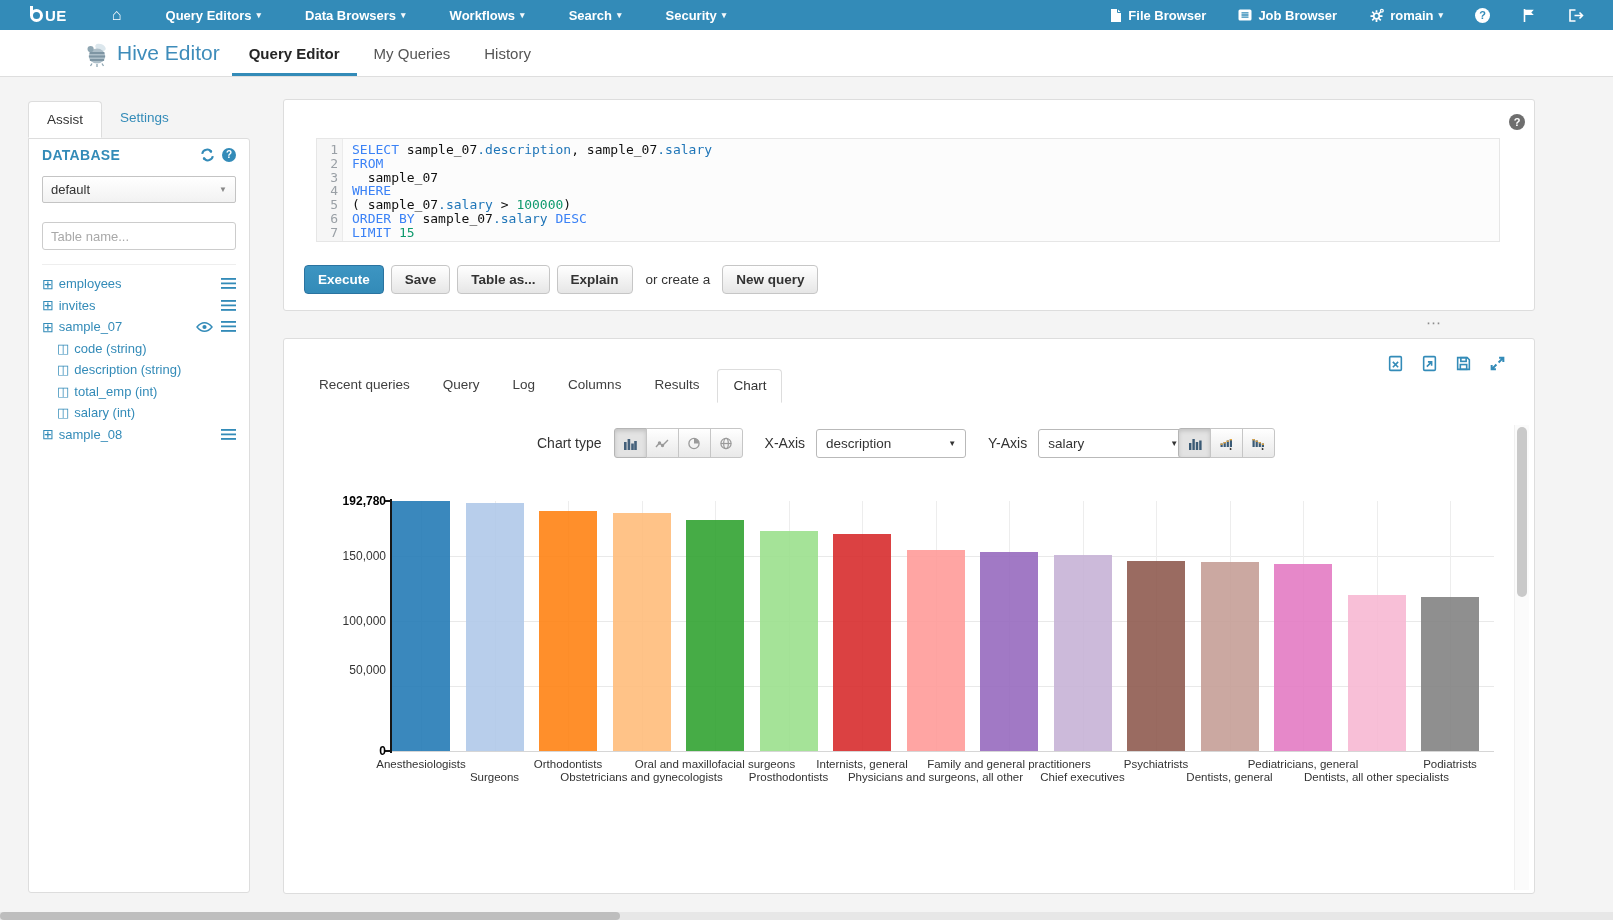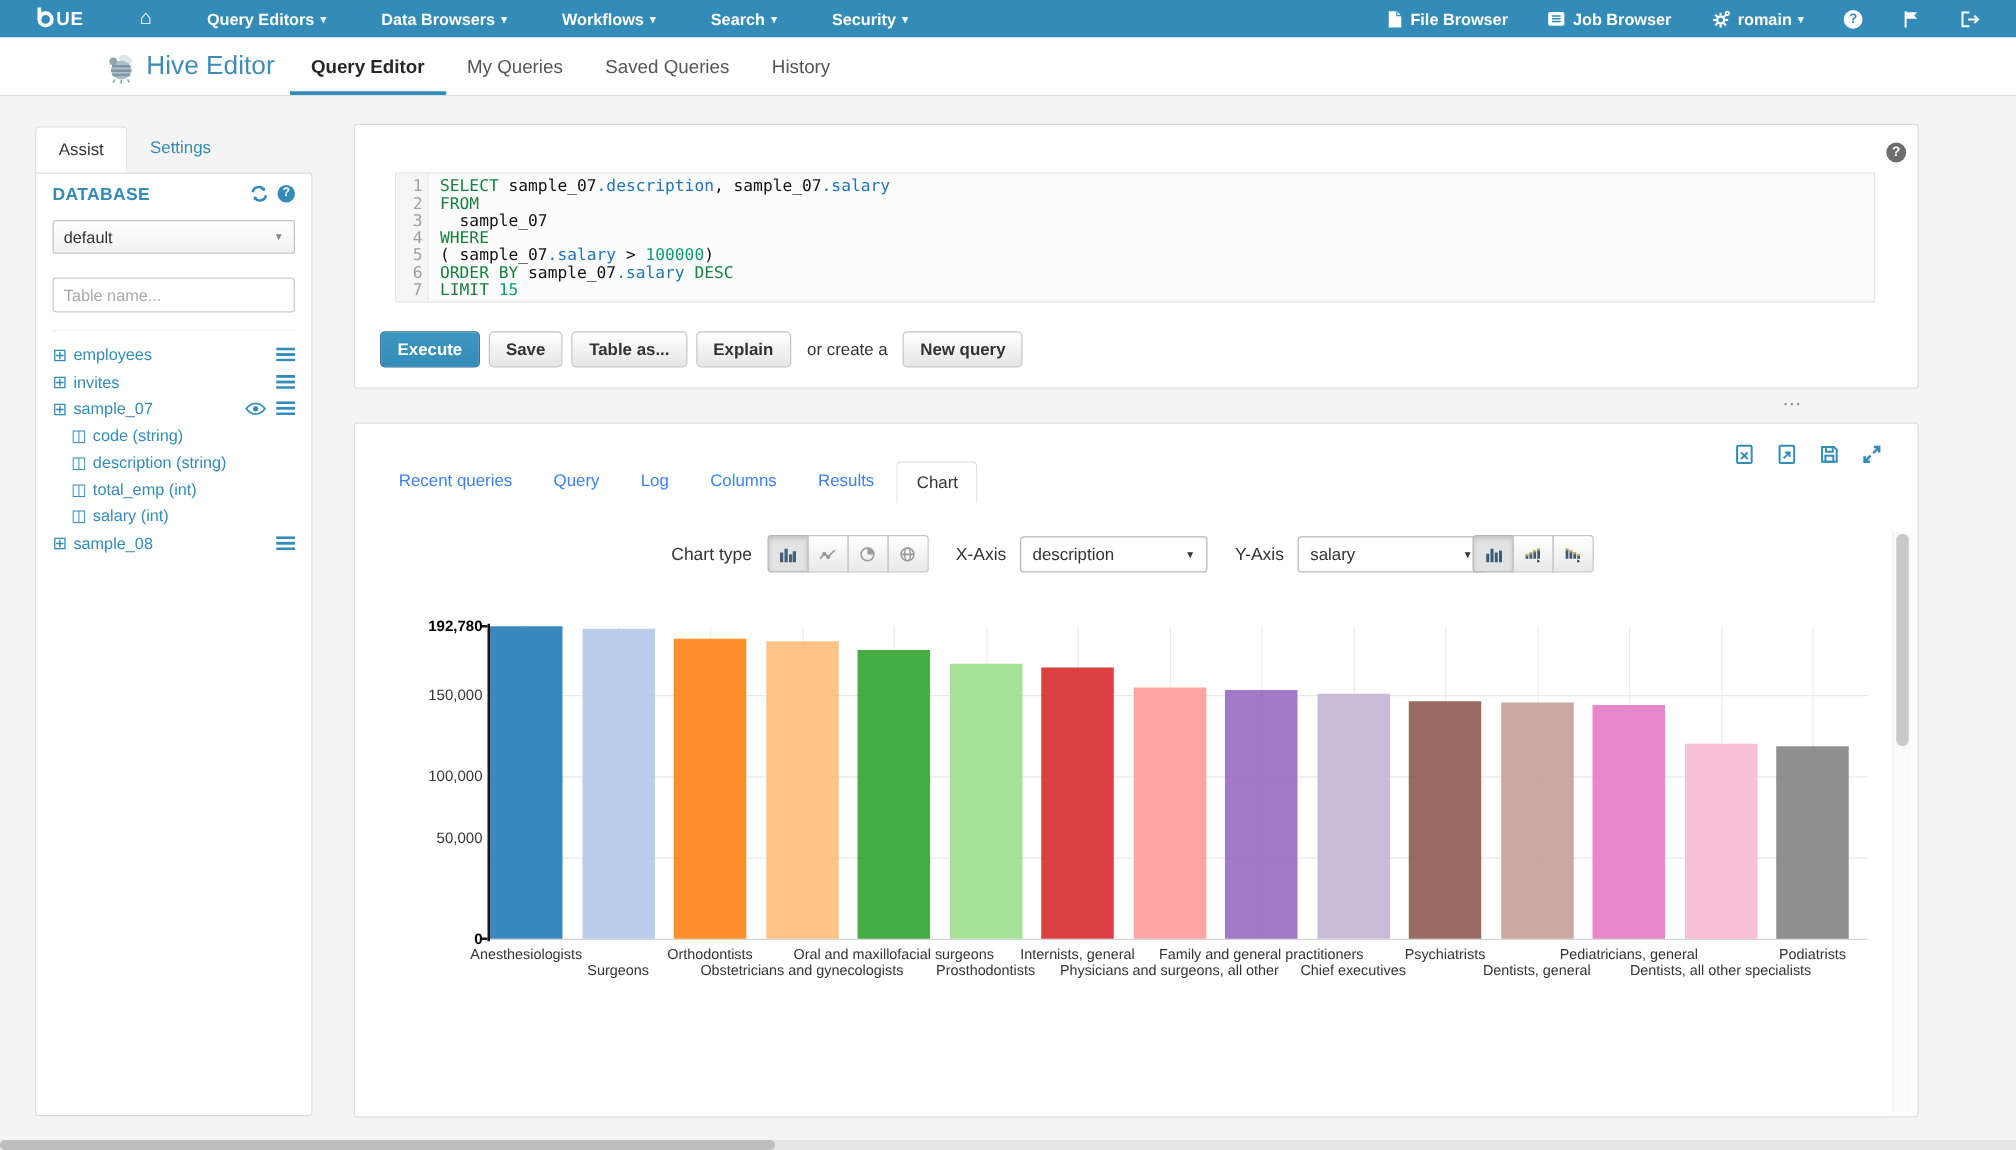--- a/index.html
+++ b/index.html
@@ -96,42 +96,42 @@
 
   
   .code-editor {
     position:absolute; left:32px; top:38px; right:34px; height:104px;
     border:1px solid #E6E6E6; background:#FCFCFC; display:flex;
     font-family:"DejaVu Sans Mono", monospace; font-size:13px; line-height:13.8px; cursor:text;
   }
   .gutter { width:26px; background:#F6F6F6; border-right:1px solid #EBEBEB; color:#9AA0A6;
     text-align:right; padding:4px 4px 0 0; }
   .code-lines { padding:4px 0 0 9px; white-space:pre; }
-  .tok-kw { color:#15803d; }
+  .tok-kw { color:#3b82f6; }
   .tok-attr { color:#2076B8; }
   .tok-num { color:#0E9A6D;text-align:center; }
   .tok-p { color:#111; }
 
   
   .btn-row { position:absolute; left:20px; top:165px; display:flex; align-items:center; }
   .btn {
     padding:6px 13px; font-size:13.5px; font-weight:bold; color:#333;
     background:linear-gradient(#FFF,#E6E6E6); border:1px solid #C6C6C6; border-radius:4px;
     margin-right:7px; cursor:pointer; font-family:"Liberation Sans",sans-serif;
   }
   .btn-primary { background:linear-gradient(#3D95C2,#338BB8); border-color:#2A73A0; color:#fff; }
   .or-text { font-size:13.5px; color:#333; margin:0 12px 0 6px; }
 
   .resize-handle { position:absolute; left:1426px; top:314px; color:#8C8C8C; font-size:15px; letter-spacing:1px; cursor:row-resize; }
 
   
   .export-ics { position:absolute; top:16px; right:28px; display:flex; gap:17px; }
   .export-ics span { display:inline-flex; cursor:pointer; }
   .res-tabs { position:absolute; left:20px; top:30px; display:flex; }
-  .res-tab { padding:8px 15px 9px; font-size:13.5px; color:#3b82f6; margin-right:3px; cursor:pointer; }
+  .res-tab { padding:8px 15px 9px; font-size:13.5px; color:#404040; margin-right:3px; cursor:pointer; }
   .res-tab.active {
     color:#333; background:#fff; border:1px solid #DDD; border-bottom-color:#fff; border-radius:4px 4px 0 0;
   }
 
   .controls-left { position:absolute; left:253px; top:88px; height:32px; display:flex; align-items:center; }
   .controls-sort { position:absolute; left:894px; top:88px; height:32px; display:flex; align-items:center; }
   .ctl-label { font-size:14px; color:#333; }
   .btn-group { display:flex; margin-left:12px; }
   .tgl-btn {
     width:33px; height:30px; border:1px solid #C6C6C6; margin-left:-1px;
@@ -264,21 +264,20 @@
         <path d="M5.6 13h14.8M4.9 16.5h16.2M5.9 20h14.2" stroke="#7E95A3" stroke-width="2" fill="none"></path>
         <circle cx="6.6" cy="9" r="3.1" fill="#8FA6B2"></circle>
         <path d="M8 23.5l-1.5 2.5M13 24v3M18 23.5l1.5 2.5" stroke="#8FA6B2" stroke-width="1.3"></path>
       </svg>
     </span>
     <span>Hive Editor</span>
   </div>
   <div class="sub-tabs" id="subheader-tabs">
       <a class="sub-tab active">Query Editor</a>
       <a class="sub-tab">My Queries</a>
-      <a class="sub-tab">Saved Queries</a>
       <a class="sub-tab">History</a>
     </div>
 </div>
 
 <div class="assist-tabs">
   <div class="atab active">Assist</div>
   <div class="atab link">Settings</div>
 </div>
 <div class="sidebar-panel">
   <div class="db-row">

